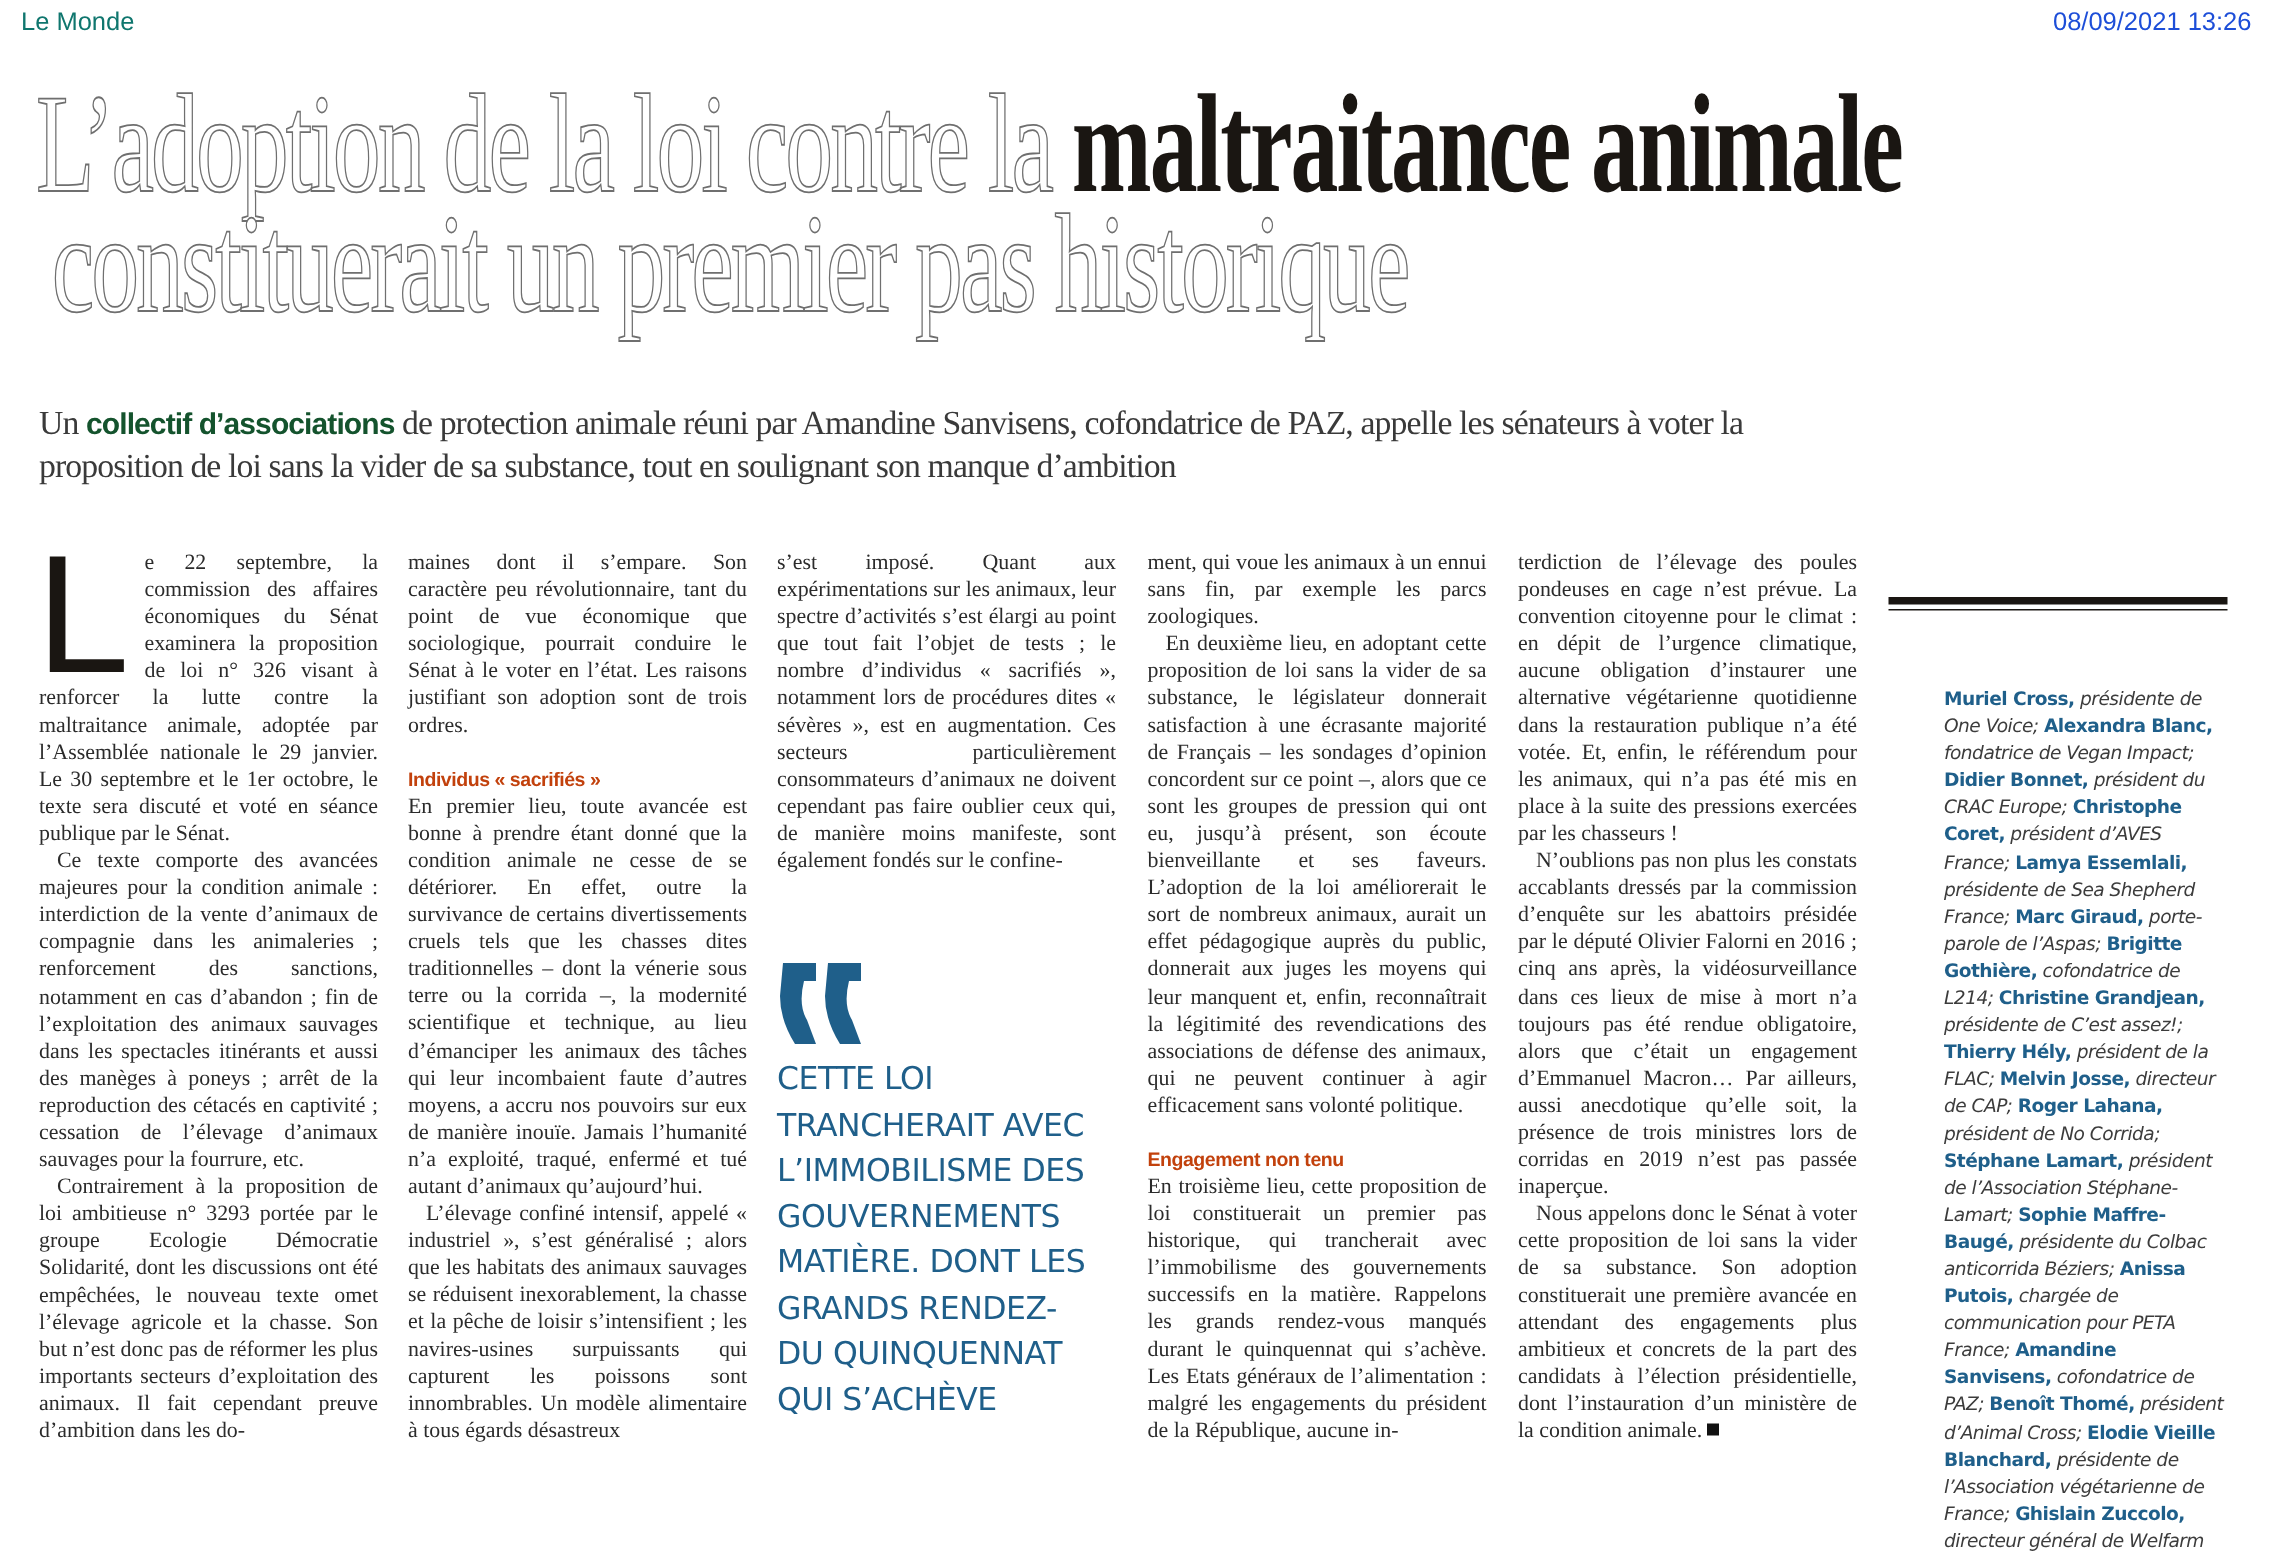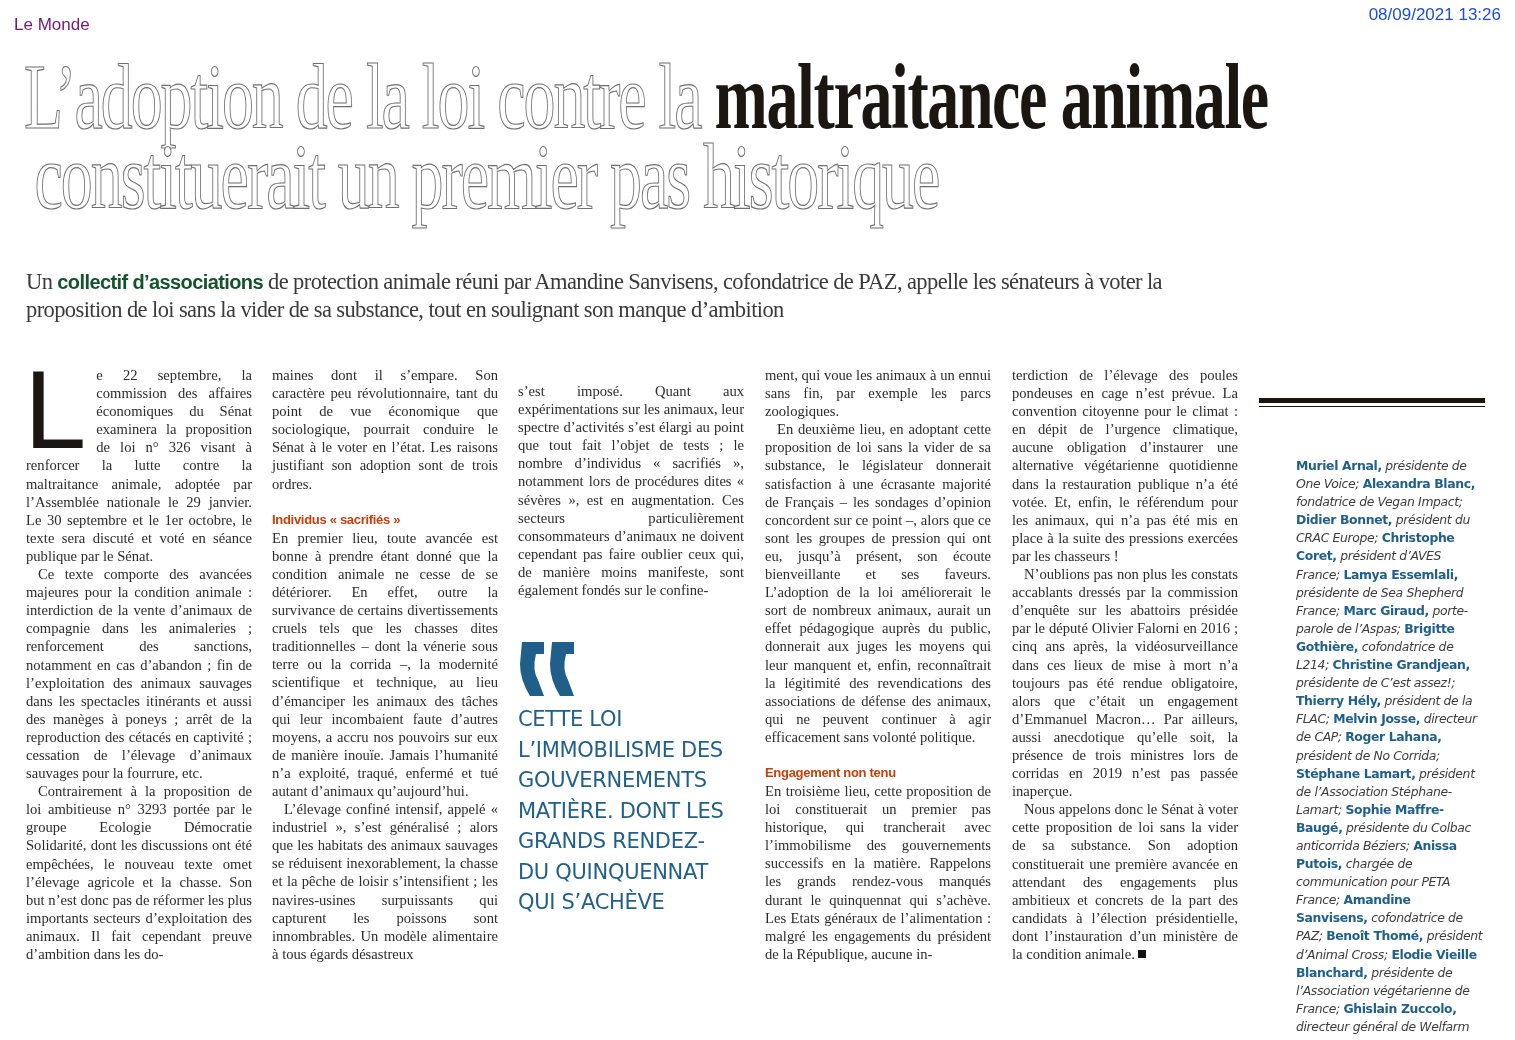--- a/index.html
+++ b/index.html
@@ -1,31 +1,31 @@
 <!DOCTYPE html>
 <html><head>
 <meta charset="utf-8">
 <style>
   html, body { margin: 0; padding: 0; background: #ffffff; }
   body { width: 1515px; height: 1040px; position: relative; overflow: hidden; font-family: "Liberation Serif", serif; color: #2a2a2a; }
-  .topbar-left { position: absolute; left: 14px; top: 15px; font-family: "Liberation Sans", sans-serif; font-size: 17px; color: #701a75; }
+  .topbar-left { position: absolute; left: 14px; top: 5px; font-family: "Liberation Sans", sans-serif; font-size: 17px; color: #0f766e; }
   .topbar-right { position: absolute; right: 14px; top: 5px; font-family: "Liberation Sans", sans-serif; font-size: 17px; color: #1d4ed8; }
 
   .headline { position: absolute; left: 24px; top: 56px; width: 1360px; font-family: Liberation Serif, serif; font-weight: 100; color: #ffffff; -webkit-text-stroke: 1.2px #6f6f6f; letter-spacing: -3px; transform-origin: left top; text-align: center; }
   .headline .line { display: block; font-size: 94px; line-height: 80px; white-space: nowrap; transform: scaleX(0.68); transform-origin: left top; }
   .headline .bold { color: #1a1612; -webkit-text-stroke: 0; font-weight: 700; letter-spacing: -2px; }
 
   .standfirst { position: absolute; left: 26px; top: 268px; width: 1210px; font-family: "Liberation Serif", serif; font-size: 22.5px; line-height: 27px; color: #3a3a3a; letter-spacing: -0.6px; }
   .standfirst .accent { color: #14532d; font-family: "Liberation Sans", sans-serif; font-weight: 700; font-size: 20px; letter-spacing: -0.6px; }
 
   .col { position: absolute; top: 366px; width: 226px; font-size: 14.6px; line-height: 18.1px; color: #2b2b2b; text-align: justify; hyphens: manual; }
   .col p { margin: 0; text-indent: 12px; }
   .col p.noindent { text-indent: 0; }
   .col h3 { margin: 18px 0 0 0; font-family: "Liberation Sans", sans-serif; font-size: 13px; font-weight: 700; color: #c2410c; line-height: 18px; letter-spacing: -0.3px; }
-  .c1 { left: 26px; } .c2 { left: 272px; } .c3 { left: 518px; margin-top: 16px; } .c4 { left: 765px; } .c5 { left: 1012px; }
+  .c1 { left: 26px; } .c2 { left: 272px; } .c3 { left: 518px; } .c4 { left: 765px; } .c5 { left: 1012px; }
 
   .dropcap { float: left; font-family: "Liberation Sans", sans-serif; font-weight: 300; font-size: 112px; line-height: 84px; height: 86px; margin: 2px 10px 0 -2px; color: #1a1612; }
 
   .pullquote { position: absolute; left: 518px; top: 640px; width: 230px; }
   .quote-mark { display: block; width: 60px; height: 58px; }
   .pq-text { margin-top: 6px; font-family: "DejaVu Sans", sans-serif; font-size: 21px; line-height: 30.5px; color: #1f5f8a; font-weight: 500; letter-spacing: -0.3px; }
   .pq-text span { display: block; white-space: nowrap; }
 
   .sig-rule { position: absolute; left: 1259px; top: 398px; width: 226px; }
   .sig-rule .thick { height: 5px; background: #1a1612; }
@@ -66,20 +66,21 @@
   <p class="noindent">s’est imposé. Quant aux expérimentations sur les animaux, leur spectre d’activités s’est élargi au point que tout fait l’objet de tests ; le nombre d’individus « sacrifiés », notamment lors de procédures dites « sévères », est en augmentation. Ces secteurs particulièrement consommateurs d’animaux ne doivent cependant pas faire oublier ceux qui, de manière moins manifeste, sont également fondés sur le confine-</p>
 </div>
 
 <div class="pullquote">
   <svg class="quote-mark" viewBox="0 0 60 58">
     <path d="M4 2 H26 V14 H18 Q14 30 20 40 L26 56 H12 Q2 40 2 24 Z" fill="#1f5f8a"></path>
     <path d="M34 2 H56 V14 H48 Q44 30 50 40 L56 56 H42 Q32 40 32 24 Z" fill="#1f5f8a"></path>
   </svg>
   <div class="pq-text">
     <span>CETTE LOI</span>
+    <span>TRANCHERAIT AVEC</span>
     <span>L’IMMOBILISME DES</span>
     <span>GOUVERNEMENTS</span>
     <span>MATIÈRE. DONT LES</span>
     <span>GRANDS RENDEZ-</span>
     <span>DU QUINQUENNAT</span>
     <span>QUI S’ACHÈVE</span>
   </div>
 </div>
 
 <div class="col c4">
@@ -94,21 +95,21 @@
   <p>N’oublions pas non plus les constats accablants dressés par la commission d’enquête sur les abattoirs présidée par le député Olivier Falorni en 2016 ; cinq ans après, la vidéosurveillance dans ces lieux de mise à mort n’a toujours pas été rendue obligatoire, alors que c’était un engagement d’Emmanuel Macron… Par ailleurs, aussi anecdotique qu’elle soit, la présence de trois ministres lors de corridas en 2019 n’est pas passée inaperçue.</p>
   <p><span>Nous appelons donc le Sénat à voter cette proposition de loi sans la vider de sa substance. Son adoption constituerait une première avancée en attendant des engagements plus ambitieux et concrets de la part des candidats à l’élection présidentielle, dont l’instauration d’un ministère de la condition animale.</span><span class="endmark"></span></p>
 </div>
 
 <div class="sig-rule">
   <div class="thick"></div>
   <div class="thin"></div>
 </div>
 
 <div class="signatories">
-  <span><span class="name">Muriel Arnal,</span><span class="role"> présidente de One Voice;</span> </span>
+  <span><span class="name">Muriel Cross,</span><span class="role"> présidente de One Voice;</span> </span>
   <span><span class="name">Alexandra Blanc,</span><span class="role"> fondatrice de Vegan Impact;</span> </span>
   <span><span class="name">Didier Bonnet,</span><span class="role"> président du CRAC Europe;</span> </span>
   <span><span class="name">Christophe Coret,</span><span class="role"> président d’AVES France;</span> </span>
   <span><span class="name">Lamya Essemlali,</span><span class="role"> présidente de Sea Shepherd France;</span> </span>
   <span><span class="name">Marc Giraud,</span><span class="role"> porte-parole de l’Aspas;</span> </span>
   <span><span class="name">Brigitte Gothière,</span><span class="role"> cofondatrice de L214;</span> </span>
   <span><span class="name">Christine Grandjean,</span><span class="role"> présidente de C’est assez!;</span> </span>
   <span><span class="name">Thierry Hély,</span><span class="role"> président de la FLAC;</span> </span>
   <span><span class="name">Melvin Josse,</span><span class="role"> directeur de CAP;</span> </span>
   <span><span class="name">Roger Lahana,</span><span class="role"> président de No Corrida;</span> </span>

